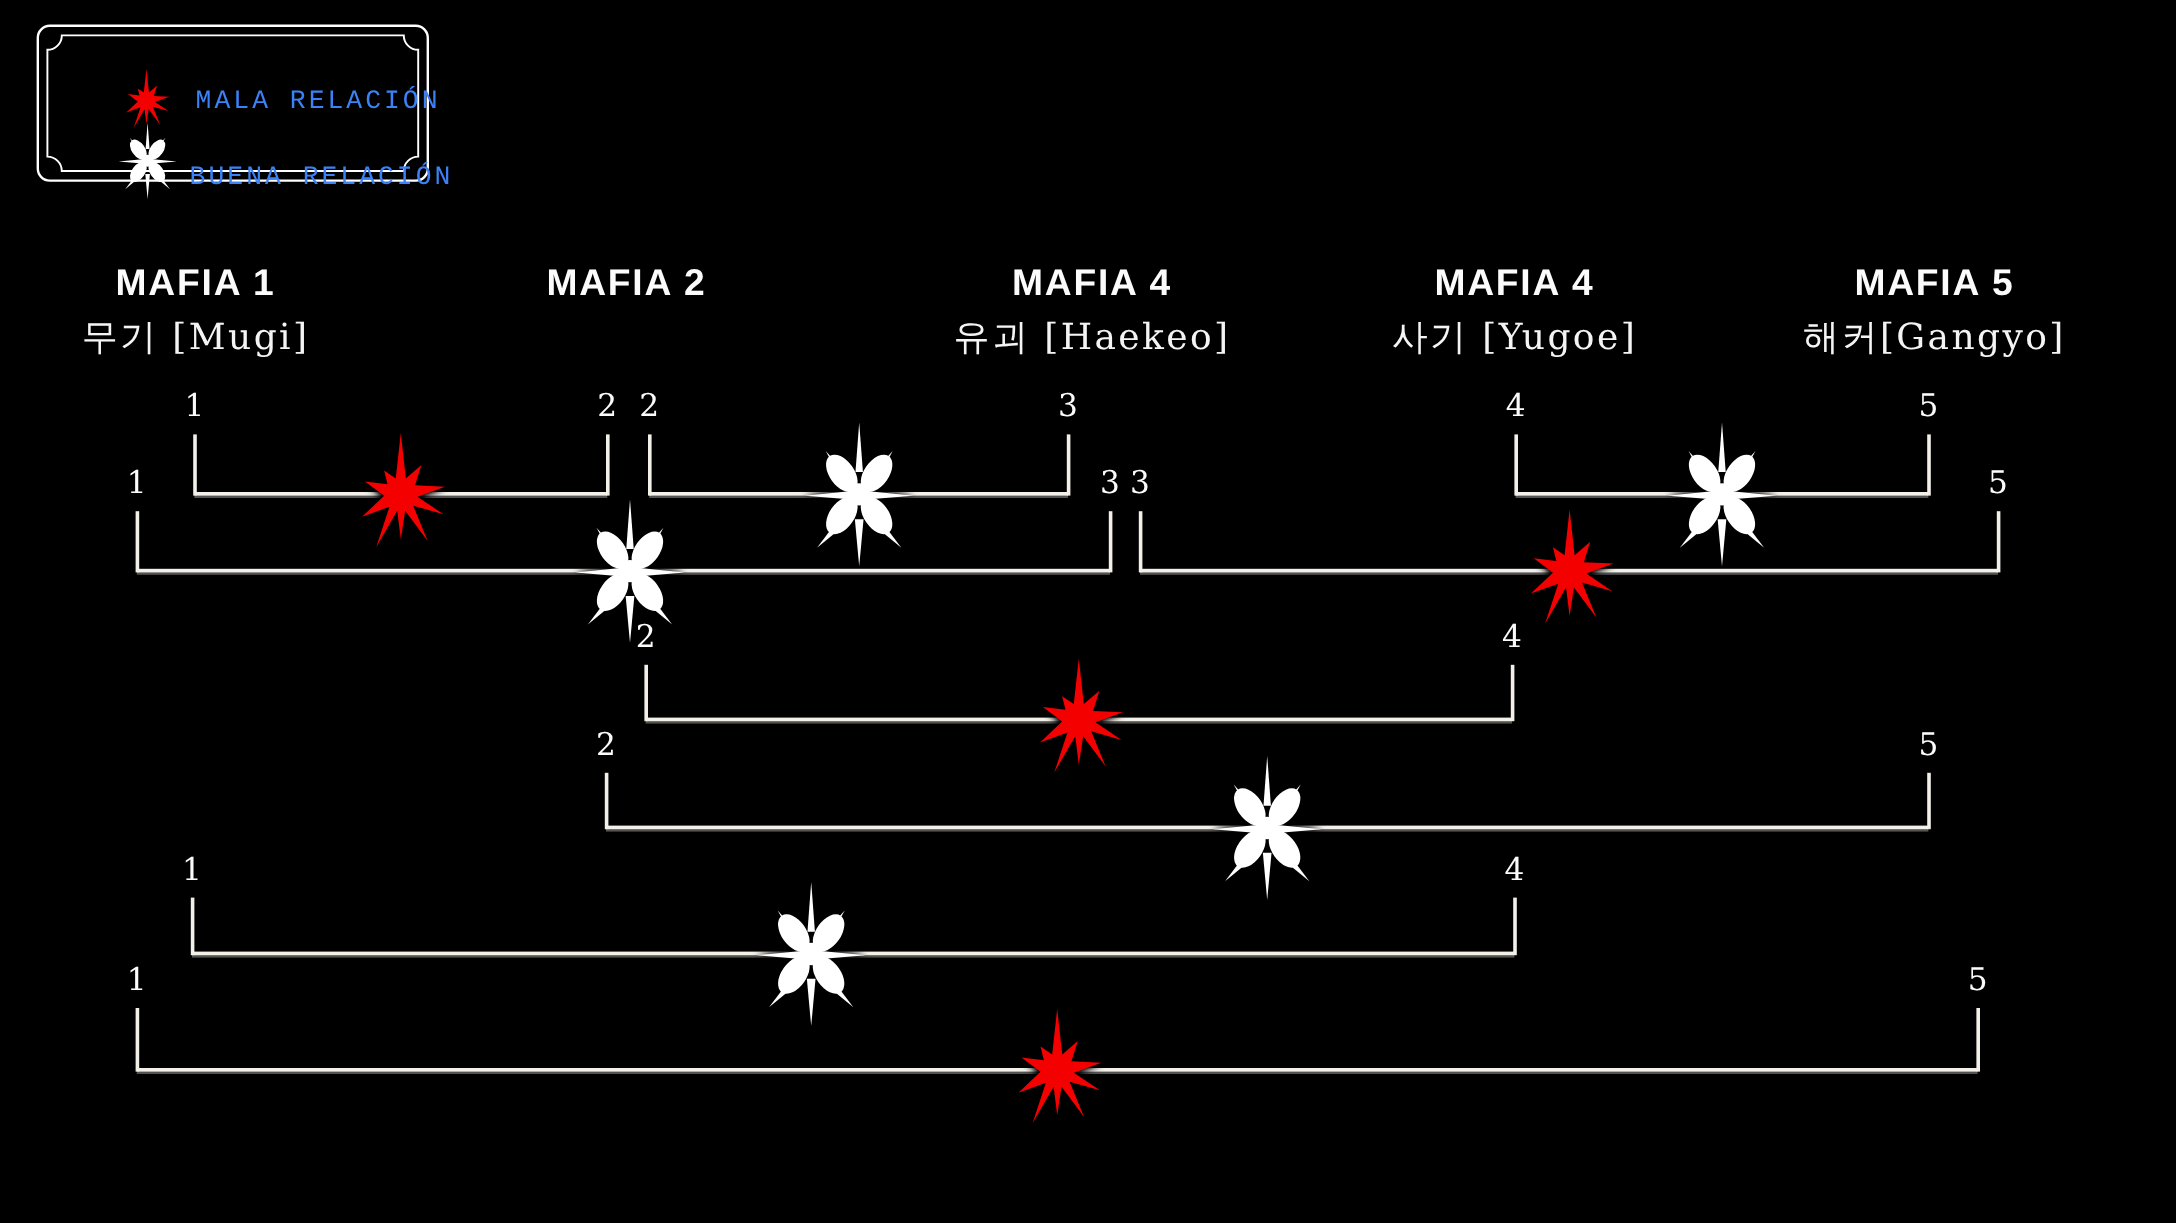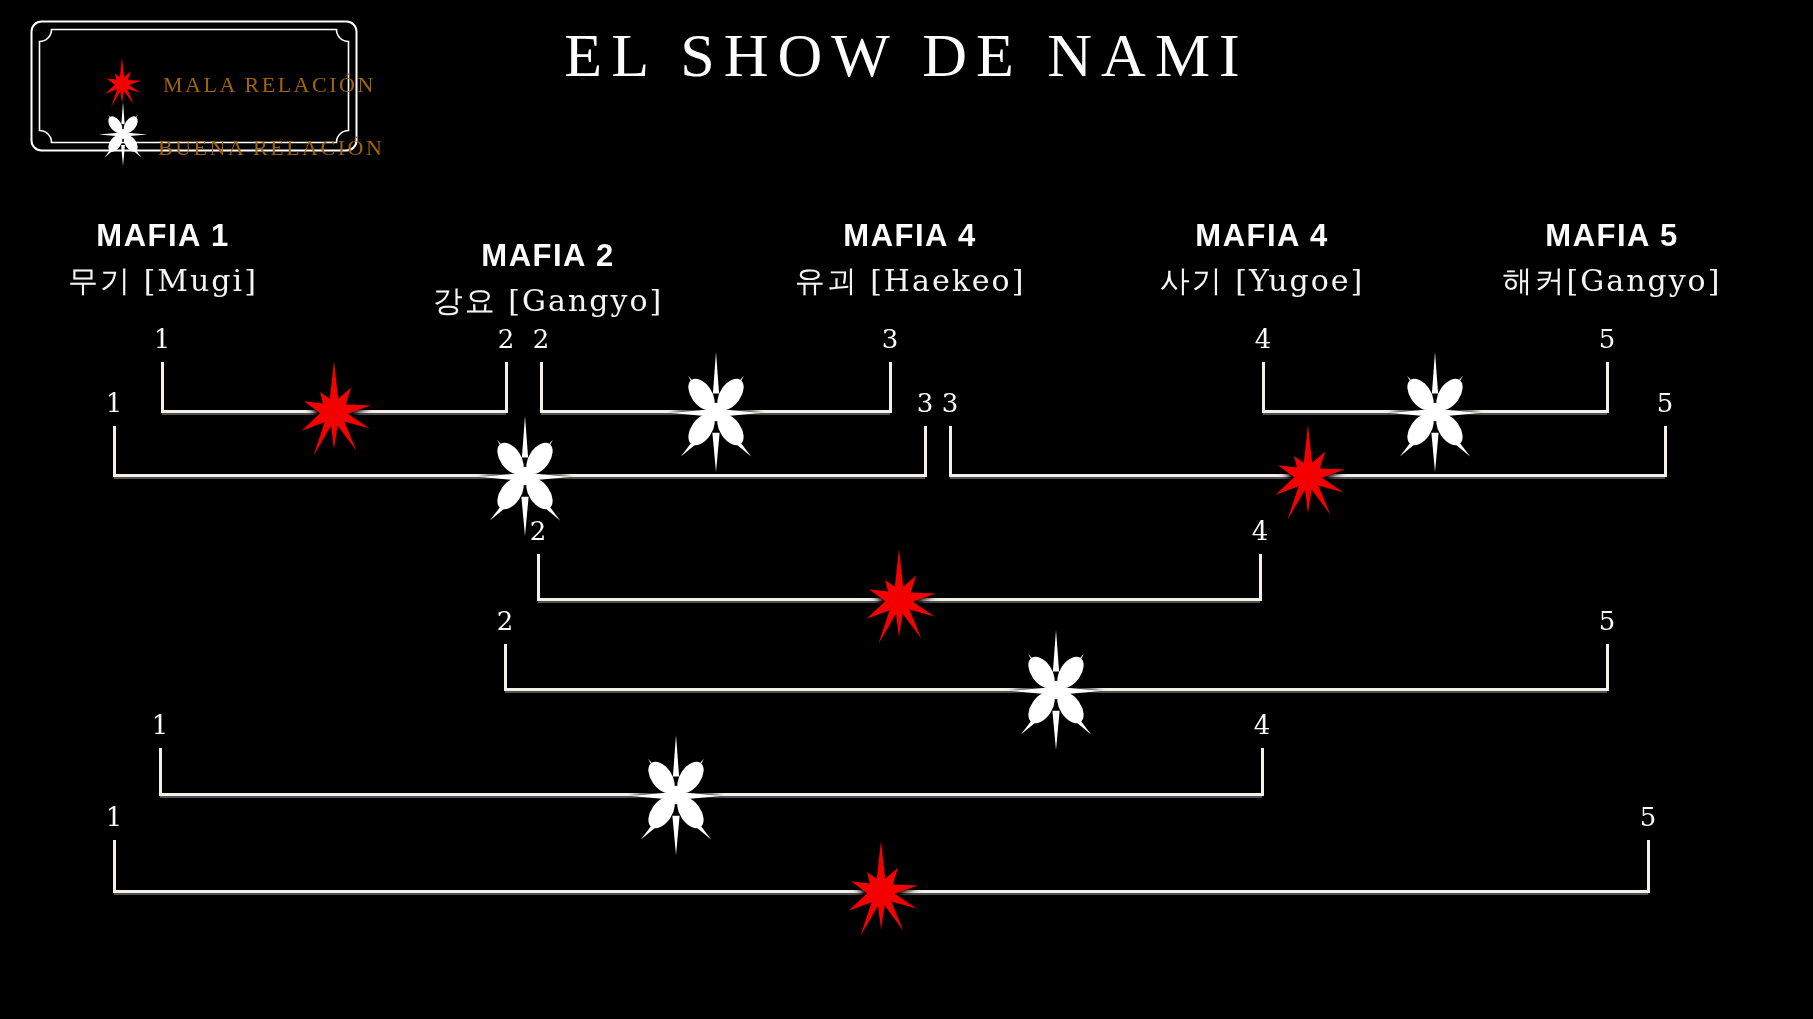--- a/index.html
+++ b/index.html
@@ -16,22 +16,22 @@
   .title-sub{
     position:absolute;left:0;right:0;top:100px;margin:0;text-align:center;
     font-family:"Liberation Serif",serif;font-weight:400;
     font-size:45px;letter-spacing:8px;color:#fdfdfd;
   }
   
   .legend{position:absolute;left:30px;top:20px;width:328px;height:132px;}
   .legend-frame{position:absolute;left:0;top:0;}
   .legend-item{position:absolute;display:flex;align-items:center;}
   .legend-label{
-    font-family:Liberation Serif, serif;font-size:22px;letter-spacing:2.5px;
-    color:#a16207;white-space:nowrap;
+    font-family:Liberation Mono, monospace;font-size:22px;letter-spacing:2.5px;
+    color:#3b82f6;white-space:nowrap;
   }
   .legend .star-slot{position:absolute;}
   
   .mafia{position:absolute;top:218px;width:380px;margin-left:-190px;text-align:center;}
   .mafia .name{font-size:31px;font-weight:700;letter-spacing:1.5px;color:#fbfbfb;}
   .mafia .member{
     margin-top:7px;font-family:"DejaVu Serif","Liberation Serif",serif;
     font-size:30px;color:#f4f4f4;letter-spacing:2px;
   }
   
@@ -76,30 +76,28 @@
             <ellipse cx="46" cy="77" rx="10" ry="17" transform="rotate(35 46 77)"></ellipse>
             <ellipse cx="74" cy="77" rx="10" ry="17" transform="rotate(-35 74 77)"></ellipse>
             <circle cx="60" cy="60" r="9"></circle>
           </g>
         </svg></span>
     <div class="legend-item" style="left:128px;top:115px;">
       <span class="legend-label">BUENA RELACIÓN</span>
     </div>
   </div>
 
-  <h1 class="title-main">EL SHOW DE NAMI</h1>
 
   <div id="mafia-row">
       <div class="mafia" style="left: 163px;">
         <div class="name">MAFIA 1</div>
         <div class="member">무기 [Mugi]</div>
       </div>
-      <div class="mafia" style="left: 548px; margin-top: 20px;">
+      <div class="mafia" style="left: 522px;">
         <div class="name">MAFIA 2</div>
-        <div class="member">강요 [Gangyo]</div>
       </div>
       <div class="mafia" style="left: 910px;">
         <div class="name">MAFIA 4</div>
         <div class="member">유괴 [Haekeo]</div>
       </div>
       <div class="mafia" style="left: 1262px;">
         <div class="name">MAFIA 4</div>
         <div class="member">사기 [Yugoe]</div>
       </div>
       <div class="mafia" style="left: 1612px;">

